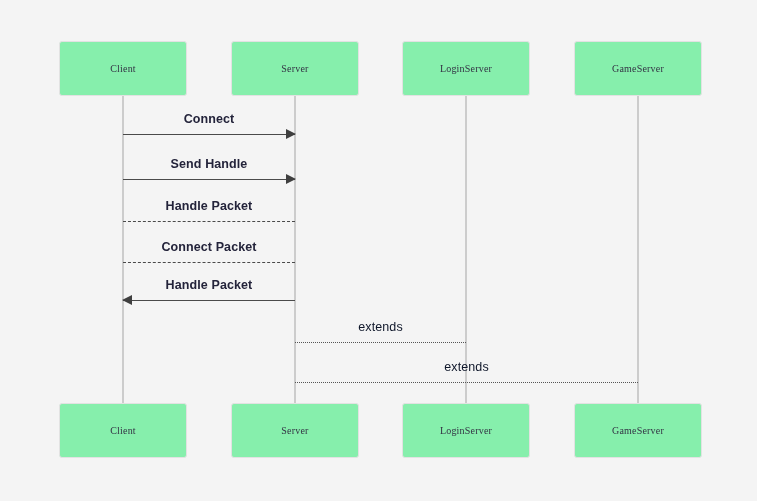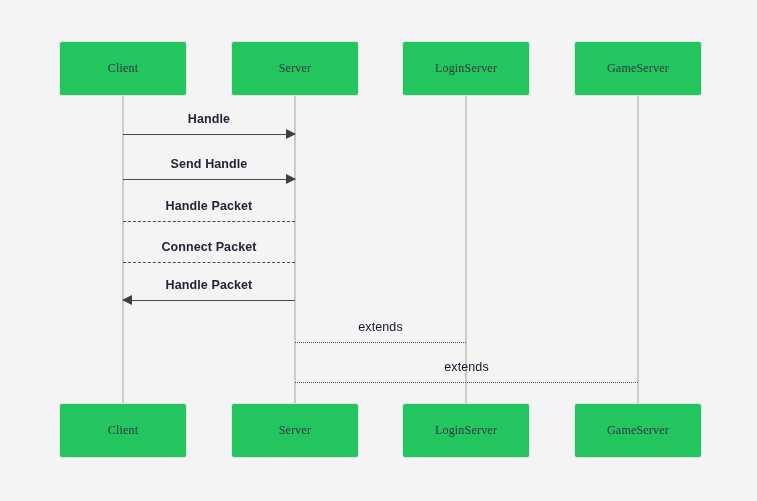--- a/index.html
+++ b/index.html
@@ -19,28 +19,28 @@
     width: 757px;
     height: 501px;
   }
 
   
   .participant-box {
     position: absolute;
     box-sizing: border-box;
     width: 128px;
     height: 55px;
-    background: #22c55e;
+    background: #86efac;
     border: 1px solid #e2e2e2;
     border-radius: 3px;
     display: flex;
     align-items: center;
     justify-content: center;
     font-family: "Liberation Serif", "DejaVu Serif", serif;
-    font-size: 12px;
+    font-size: 10px;
     color: #333344;
     letter-spacing: 0.2px;
   }
 
   
   .lifeline {
     position: absolute;
     width: 2px;
     background: #cccccc;
     top: 96px;
@@ -119,21 +119,21 @@
     <span>Server</span>
   </div>
   <div class="participant-box" style="left:402px; top:41px;">
     <span>LoginServer</span>
   </div>
   <div class="participant-box" style="left:574px; top:41px;">
     <span>GameServer</span>
   </div>
 
   <div class="message" style="left:123px; top:134px; width:172px;">
-    <div class="msg-label">Handle</div>
+    <div class="msg-label">Connect</div>
     <div class="msg-line"></div>
     <div class="arrow-head right"></div>
   </div>
 
   <div class="message" style="left:123px; top:179px; width:172px;">
     <div class="msg-label">Send Handle</div>
     <div class="msg-line"></div>
     <div class="arrow-head right"></div>
   </div>
 

